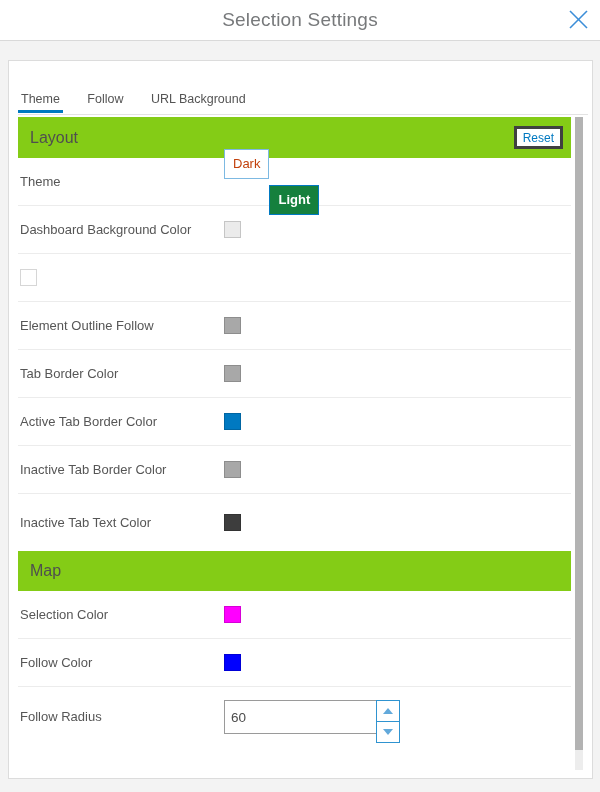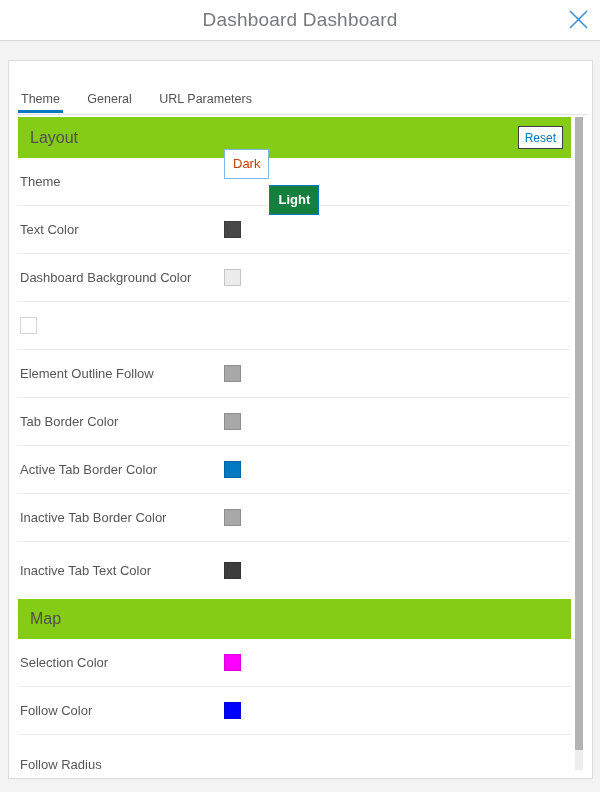--- a/index.html
+++ b/index.html
@@ -46,21 +46,21 @@
   
   .content { margin:2px 21px 0 9px; }
 
   .section-bar {
     height:41px; background:#84cc16;
     display:flex; align-items:center; padding:0 8px 0 12px;
   }
   .section-title { font-size:16px; color:#4f4f4f; font-weight:400; }
   .reset-btn {
     margin-left:auto; min-width:40px; height:23px;
-    background:#ffffff; border:1px solid #404040; color:#0079c1;
+    background:#ffffff; border:3px solid #404040; color:#0079c1;
     font-size:12px; font-family:"Liberation Sans", sans-serif;
     padding:0 6px; cursor:pointer;
   }
 
   .row {
     height:48px; display:flex; align-items:center;
     border-bottom:1px solid #ececec; padding-left:2px;
   }
   .row.no-sep { border-bottom:none; }
   .row.tall { height:57px; }
@@ -109,58 +109,54 @@
   .scrollbar {
     position:absolute; top:56px; right:9px; width:8px; height:655px;
   }
   .scroll-thumb { width:8px; height:633px; background:#b3b3b3; }
   .scroll-track-end { width:8px; height:20px; background:#ededed; }
 </style>
 </head>
 <body>
 
 <div class="dlg-header">
-  <span class="dlg-title">Dashboard Dashboard</span>
+  <span class="dlg-title">Selection Settings</span>
   <button class="close-btn">
     <span style="display:flex;">
       <svg width="21" height="21" viewBox="0 0 21 21">
         <line x1="2" y1="2" x2="19" y2="19" stroke="#3c8ed8" stroke-width="1.6"></line>
         <line x1="19" y1="2" x2="2" y2="19" stroke="#3c8ed8" stroke-width="1.6"></line>
       </svg>
     </span>
   </button>
 </div>
 
 <div class="panel">
 
   <div class="tabbar">
     <span class="tab active">Theme</span>
-    <span class="tab">General</span>
-    <span class="tab">URL Parameters</span>
+    <span class="tab">Follow</span>
+    <span class="tab">URL Background</span>
   </div>
 
   <div class="content">
 
     <div class="section-bar">
       <span class="section-title">Layout</span>
       <button class="reset-btn">Reset</button>
     </div>
 
     <div class="row">
       <span class="row-label">Theme</span>
       <div class="seg">
         <button class="seg-btn off">Dark</button>
         <button class="seg-btn on">Light</button>
       </div>
     </div>
 
-    <div class="row">
-      <span class="row-label">Text Color</span>
-      <button class="swatch" style="background-color: rgb(71, 71, 71);"></button>
-    </div>
 
     <div class="row">
       <span class="row-label">Dashboard Background Color</span>
       <button class="swatch" style="background-color: rgb(235, 235, 235);"></button>
     </div>
 
     <div class="row">
       <button class="swatch" style="background-color: rgb(255, 255, 255);"></button>
     </div>
 
@@ -198,20 +194,31 @@
       <button class="swatch" style="background-color: rgb(255, 0, 255);"></button>
     </div>
 
     <div class="row">
       <span class="row-label">Follow Color</span>
       <button class="swatch" style="background-color: rgb(0, 0, 255);"></button>
     </div>
 
     <div class="row last" style="align-items:flex-start; padding-top:13px;">
       <span class="row-label" style="padding-top:9px;">Follow Radius</span>
+      <div class="num-group">
+        <input class="num-input" type="text" value="60" style="">
+        <div class="spinner">
+          <button class="spin-btn up">
+            <span class="tri-up"></span>
+          </button>
+          <button class="spin-btn down">
+            <span class="tri-down"></span>
+          </button>
+        </div>
+      </div>
     </div>
 
   </div>
 
   <div class="scrollbar">
     <div class="scroll-thumb"></div>
     <div class="scroll-track-end"></div>
   </div>
 
 </div>

